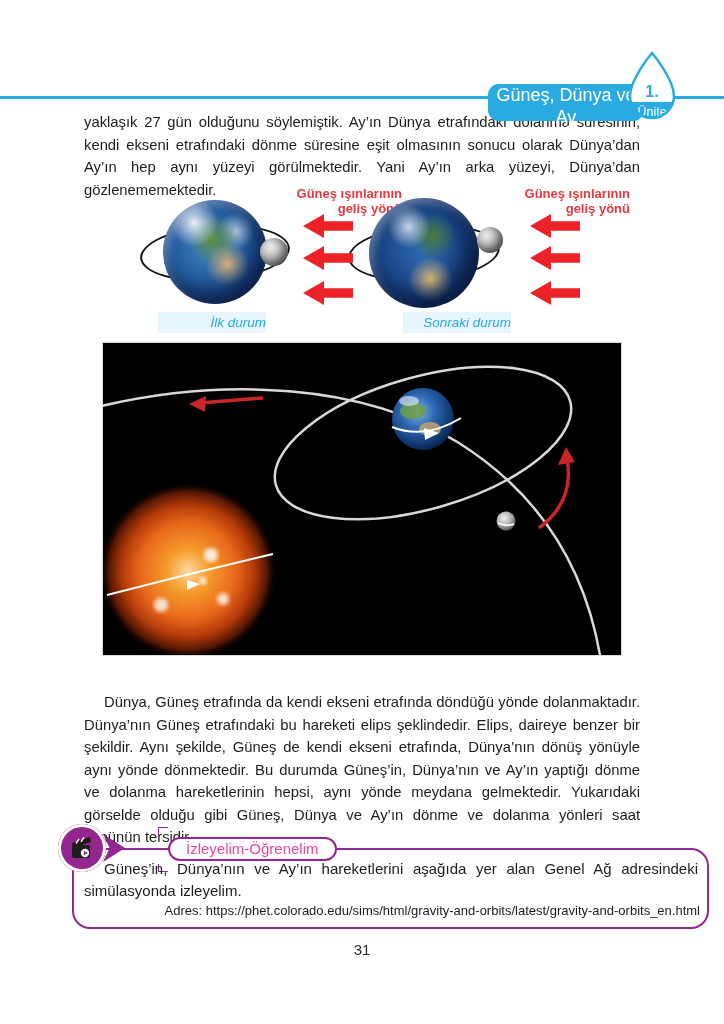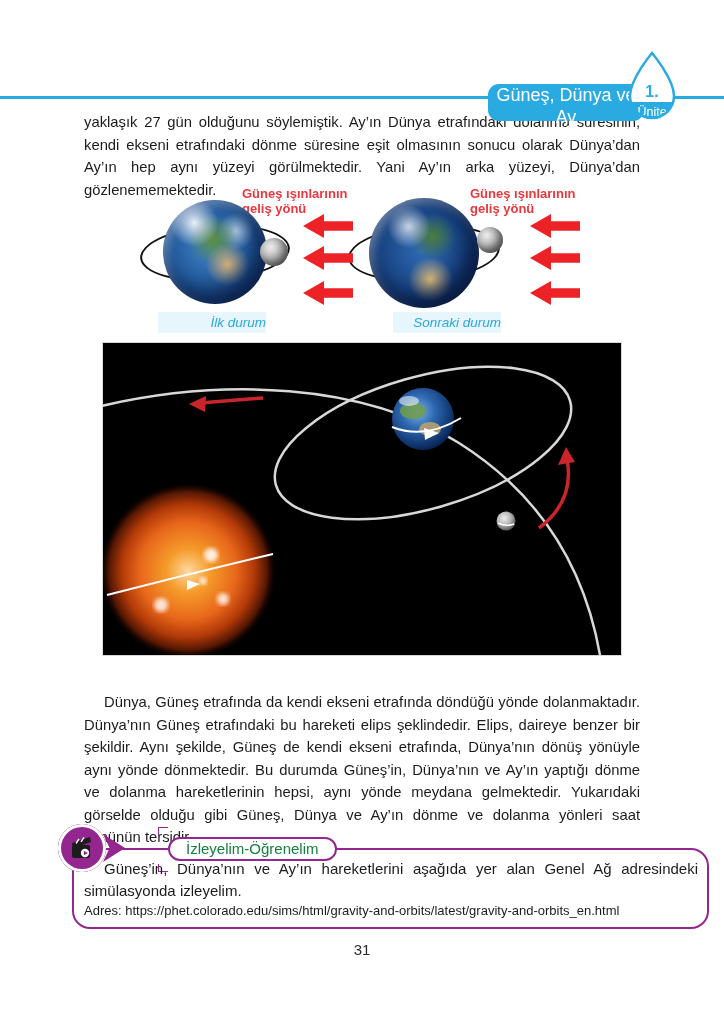--- a/index.html
+++ b/index.html
@@ -13,21 +13,21 @@
   .unit-drop { position:absolute; left:624px; top:50px; z-index:3; }
 
   
   .para { position:absolute; left:84px; width:556px; font-size:14.8px; line-height:22.5px;
           text-align:justify; color:#1c1c1c; }
   .p1 { top:111px; }
   .p2 { top:691px; text-indent:20px; }
 
   
   .fig1 { position:absolute; left:84px; top:186px; width:556px; height:150px; }
-  .ray-label { position:absolute; top:0; width:160px; text-align:left; color:#E8383D;
+  .ray-label { position:absolute; top:0; width:160px; text-align:right; color:#E8383D;
                font-size:13px; line-height:15px; font-weight:bold; }
   .ray-a { left:158px; } .ray-b { left:386px; }
   .orbit-ring { position:absolute; border:2px solid #111; border-radius:50%; transform:rotate(-4deg); }
   .ring-a { left:56px; top:39px; width:150px; height:56px; }
   .ring-b { left:264px; top:39px; width:152px; height:56px; }
   .earth { position:absolute; border-radius:50%;
            box-shadow: inset -10px -12px 20px rgba(0,0,25,.55), inset 4px 5px 10px rgba(255,255,255,.35); }
   .earth-a { left:79px; top:14px; width:104px; height:104px;
     background:
       radial-gradient(circle at 30% 22%, rgba(255,255,255,.9) 0%, rgba(255,255,255,0) 22%),
@@ -48,45 +48,45 @@
       radial-gradient(circle at 48% 48%, #2f6ab4 0%, #16417f 55%, #0a2a57 100%); }
   .moon { position:absolute; border-radius:50%;
           background: radial-gradient(circle at 38% 32%, #ececec 0%, #b9b9b9 45%, #8a8a8a 75%, #5f5f5f 100%);
           box-shadow: inset -4px -4px 8px rgba(0,0,0,.45); }
   .moon-a { left:176px; top:52px; width:28px; height:28px; }
   .moon-b { left:393px; top:41px; width:26px; height:26px; }
   .red-arrow { position:absolute; width:50px; height:24px; background:#EC2227;
                clip-path:polygon(0 50%, 42% 0, 42% 30%, 100% 30%, 100% 70%, 42% 70%, 42% 100%); }
   .durum { position:absolute; top:126px; width:108px; height:21px; background:#E7F5FC;
            color:#2AA9DF; font-style:italic; font-size:13.5px; line-height:21px; text-align:right; }
-  .durum-a { left:74px; } .durum-b { left:309px; }
+  .durum-a { left:74px; } .durum-b { left:319px; }
 
   
   .space-fig { position:absolute; left:103px; top:343px; width:518px; height:312px; background:#000;
                outline:1px solid #d8d8d8; }
   .fig-caption { position:absolute; left:103px; top:658px; width:518px; height:26px; background:#E7F5FC;
                  color:#2AA9DF; font-style:italic; font-size:13.5px; line-height:26px; text-align:center; }
 
   
   .watch-box { position:absolute; left:72px; top:848px; width:637px; height:81px;
                border:2.5px solid #93278F; border-radius:18px; background:#fff; }
   .watch-pill { position:absolute; left:168px; top:837px; height:24px; padding:0 16px;
-                border:2px solid #93278F; border-radius:13px; background:#fff; color:#15803d;
+                border:2px solid #93278F; border-radius:13px; background:#fff; color:#ec4899;
                 font-size:15px; line-height:20px; z-index:4; }
   .bracket { position:absolute; width:10px; height:8px; z-index:4; }
   .bracket-top { left:158px; top:827px; border-top:1.5px solid #93278F; border-left:1.5px solid #93278F; }
   .bracket-bot { left:158px; top:864px; border-bottom:1.5px solid #93278F; border-left:1.5px solid #93278F; }
   .watch-icon-circle { position:absolute; left:58px; top:824px; width:48px; height:48px; border-radius:50%;
                        background:#93278F; display:flex; align-items:center; justify-content:center; z-index:4;
                        box-shadow: inset 0 0 0 3px #fff, inset 0 0 0 5px #93278F; }
   .watch-arrow { position:absolute; left:103px; top:834px; width:22px; height:28px; background:#93278F;
                  clip-path:polygon(0 0, 100% 50%, 0 100%, 30% 50%); z-index:3; }
   .watch-text { position:absolute; left:84px; top:858px; width:614px; font-size:15px; line-height:22px;
                 text-align:justify; text-indent:20px; color:#1c1c1c; z-index:4; }
-  .watch-addr { position:absolute; left:84px; top:903px; width:616px; font-size:13px;
+  .watch-addr { position:absolute; left:84px; top:903px; width:616px; text-align:right; font-size:13px;
                 color:#1c1c1c; z-index:4; }
 
   
   .answer { position:absolute; left:84px; top:933px; width:570px; color:#DC4B50;
             font-size:12.5px; line-height:16px; }
   .page-num { position:absolute; left:0; top:941px; width:724px; text-align:center;
               font-size:15px; color:#2b2b2b; }
 </style>
 </head>
 <body>

